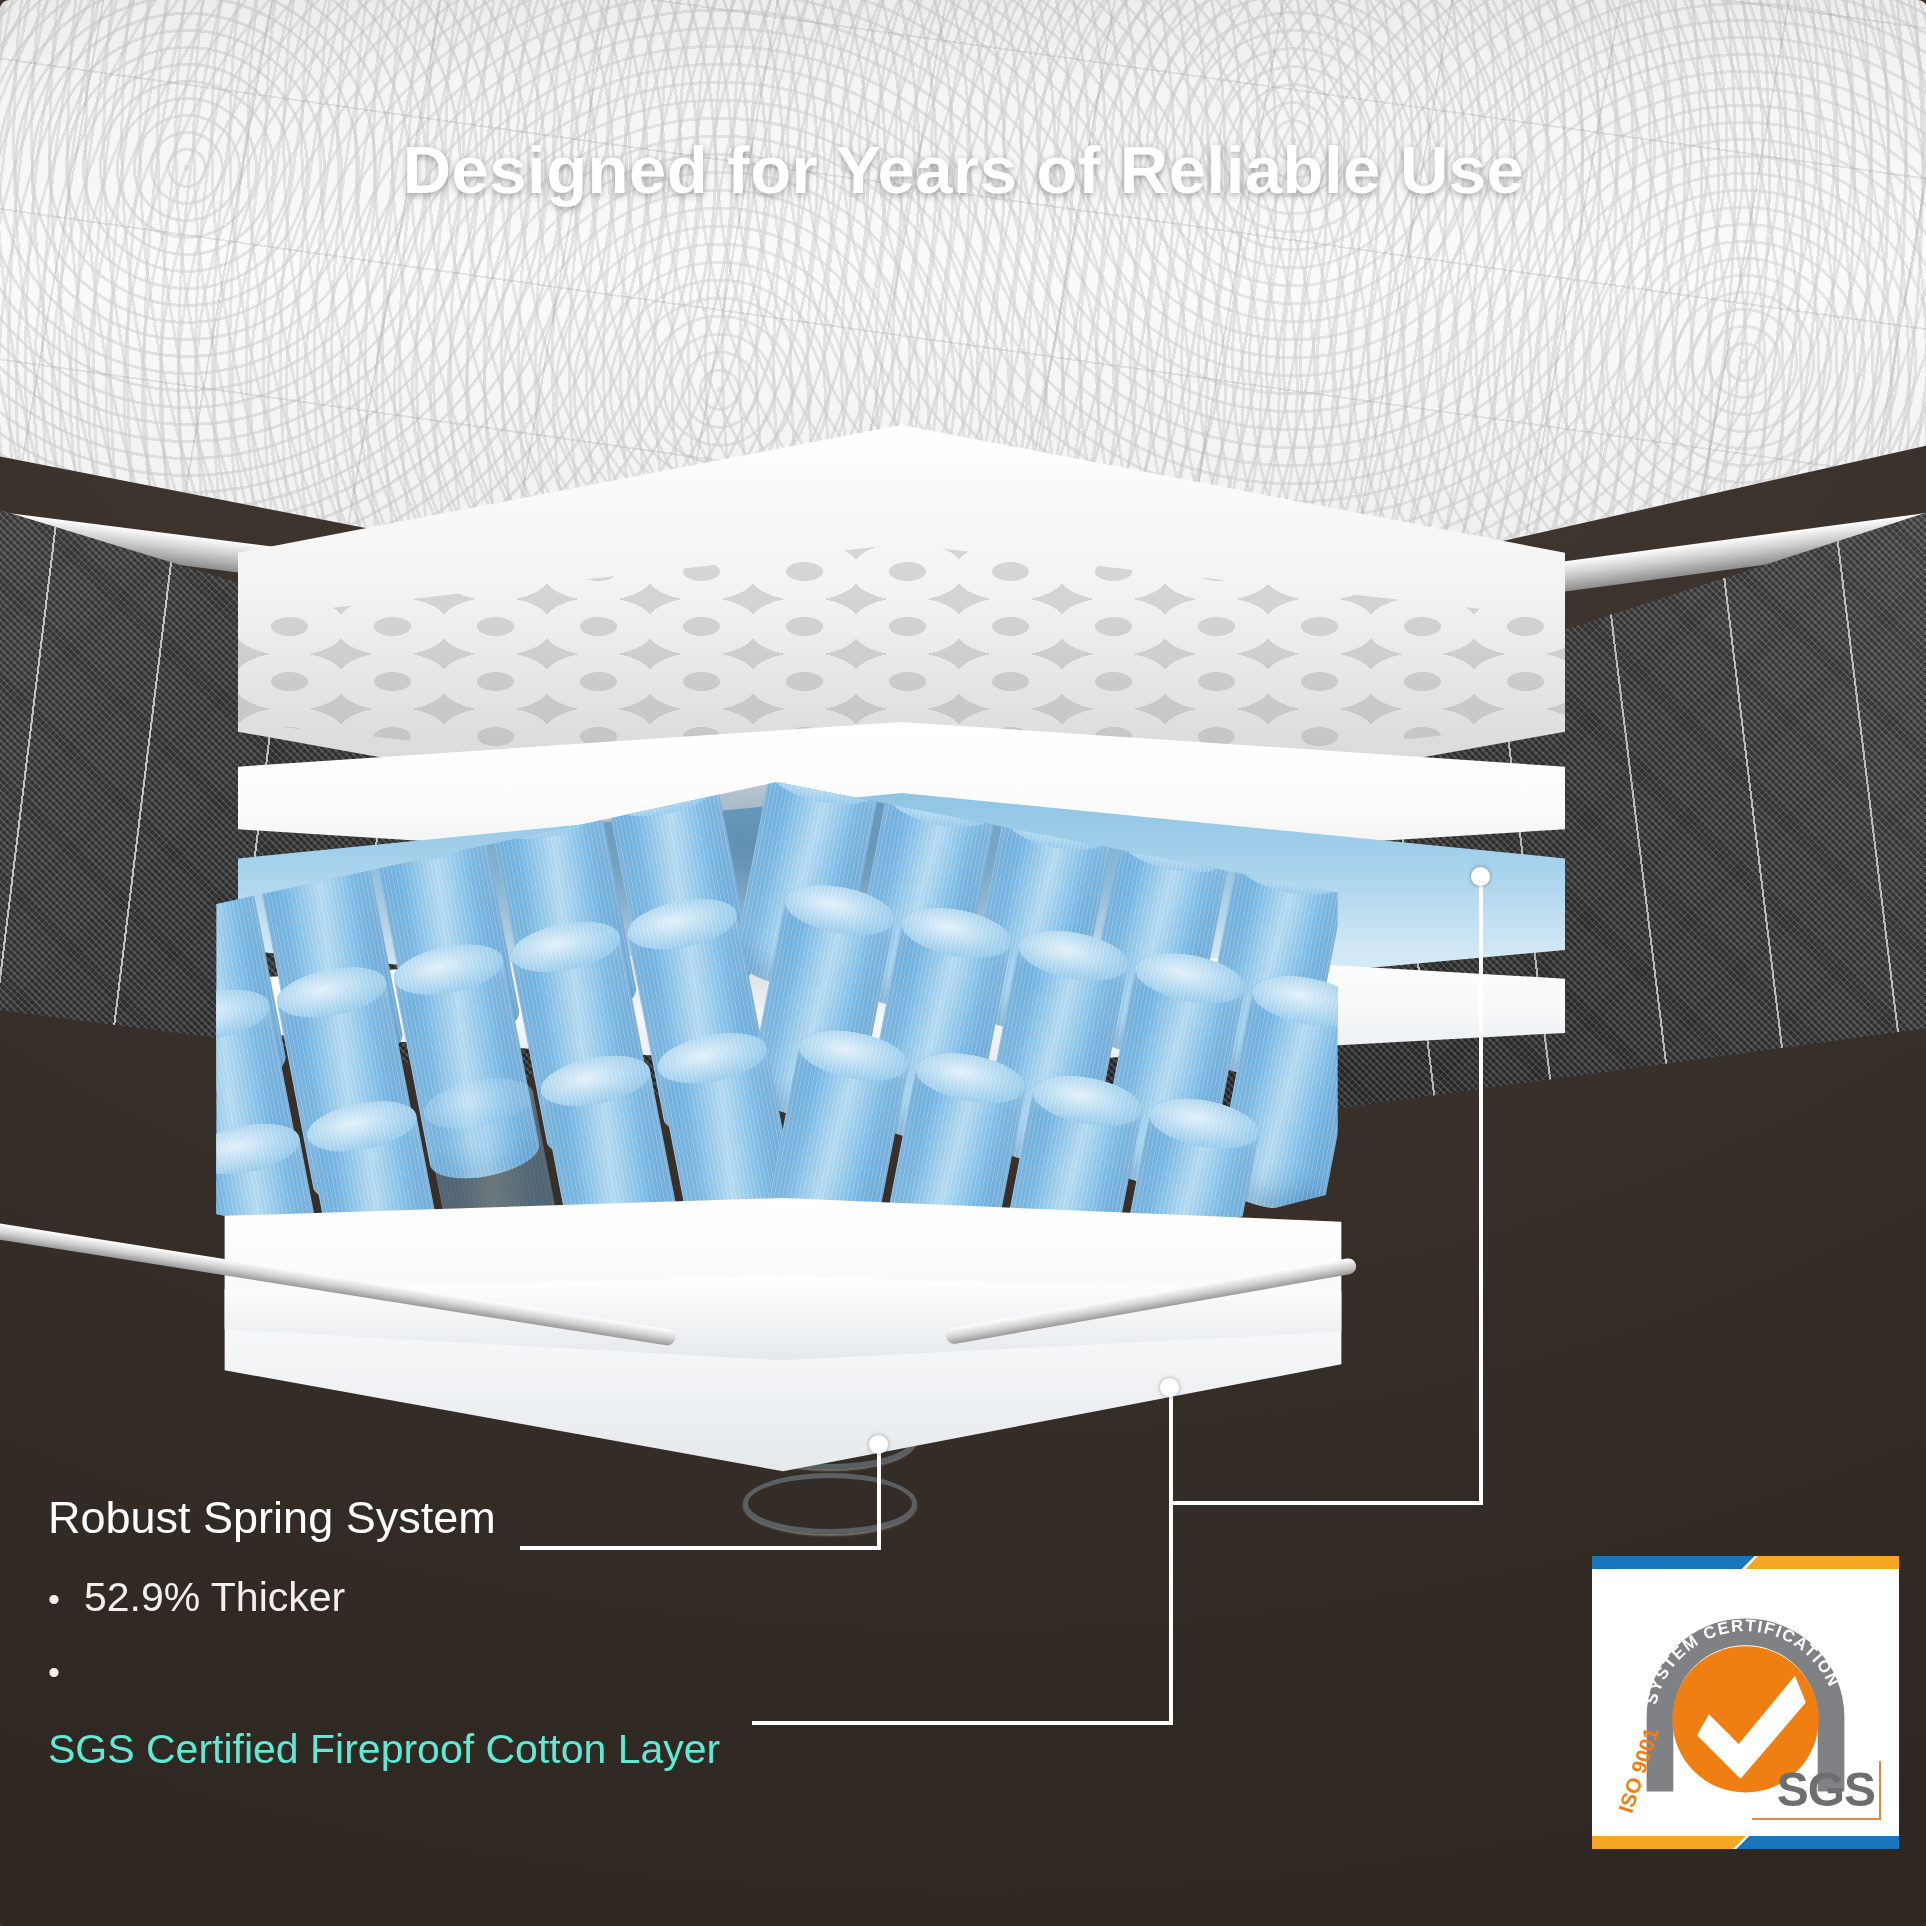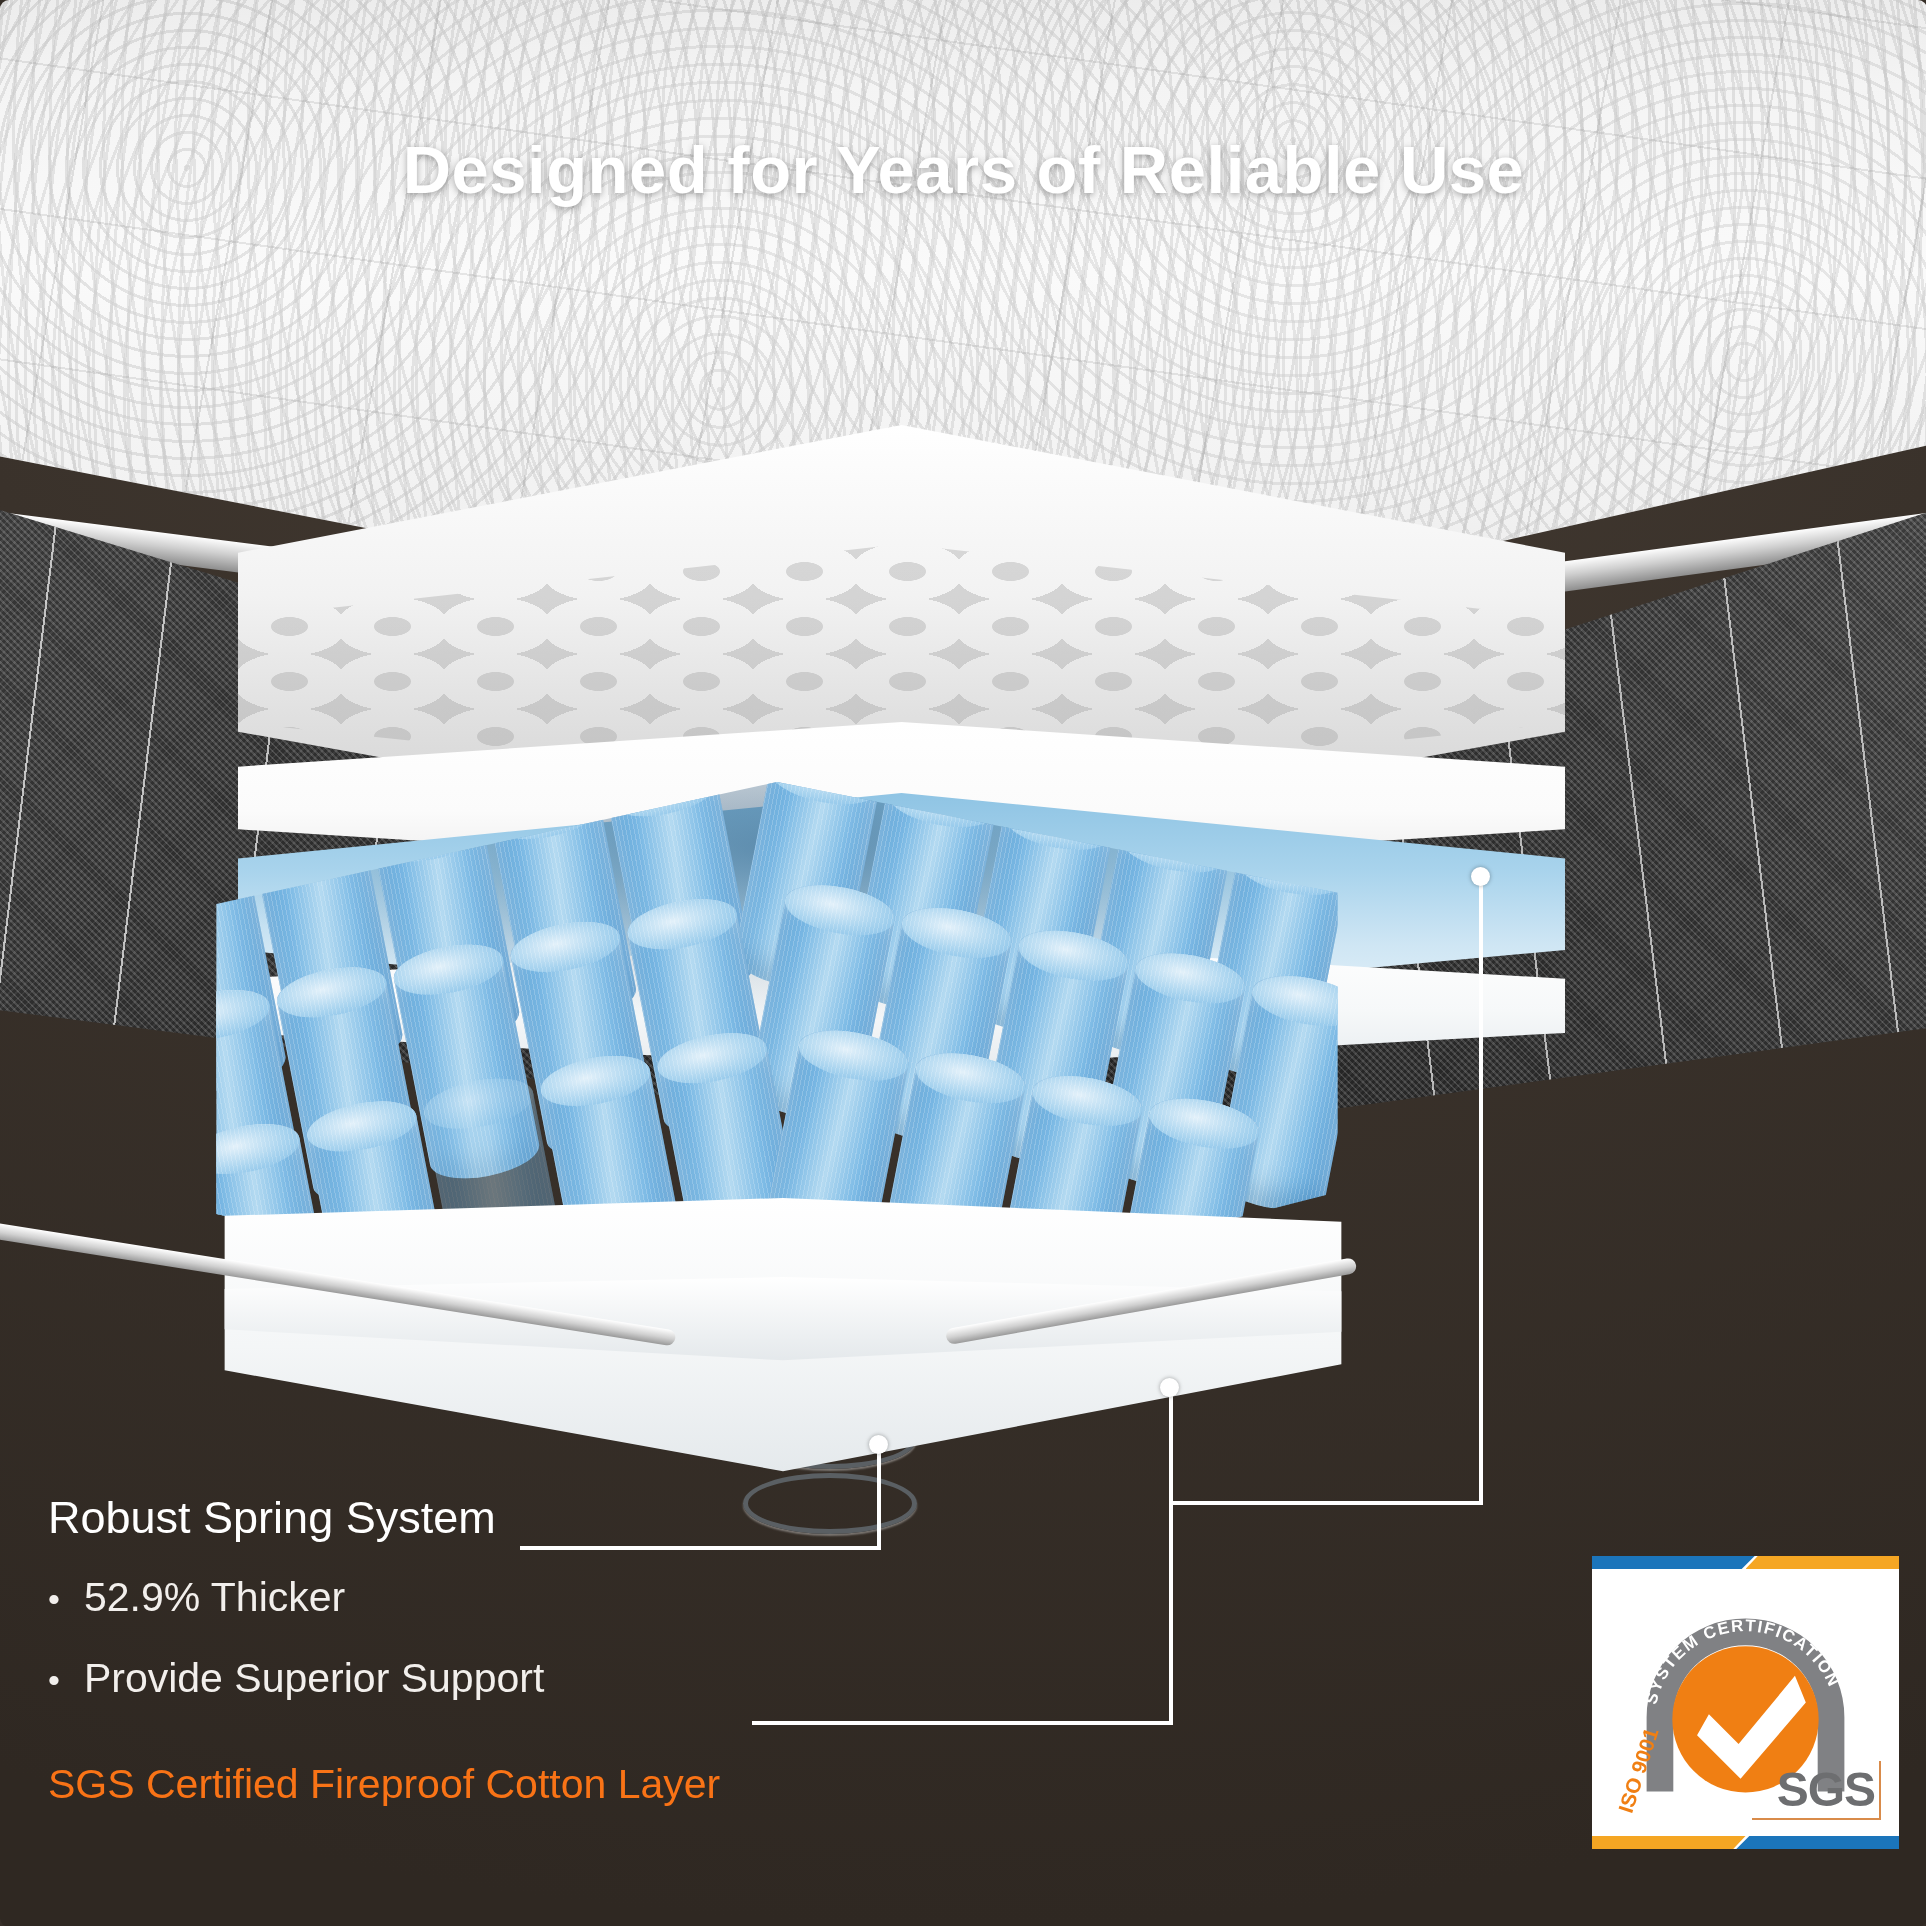--- a/index.html
+++ b/index.html
@@ -130,21 +130,21 @@
   
   .title{position:absolute;left:0;top:131px;width:100%;text-align:center;
      color:#ffffff;font-size:67px;font-weight:bold;letter-spacing:0.5px;
      text-shadow:0 2px 7px rgba(60,60,60,.45);}
 
   
   .callouts{position:absolute;left:48px;top:1495px;width:891px;color:#fff;}
   .c-head{font-size:45px;font-weight:normal;color:#ffffff;line-height:1;}
   .c-li{display:flex;align-items:baseline;gap:24px;margin-top:34px;font-size:41px;color:#f2efec;}
   .c-bullet{font-size:34px;line-height:1;}
-  .c-sgs{margin-top:62px;font-size:41px;color:#f97316;line-height:1;}
+  .c-sgs{margin-top:40px;font-size:41px;color:#5eead4;line-height:1;}
 
   
   .ld{position:absolute;background:#ffffff;}
   .dot{position:absolute;width:19px;height:19px;border-radius:50%;background:#ffffff;
        box-shadow:0 0 4px rgba(0,0,0,.35);}
 
   
   .badge{position:absolute;left:1592px;top:1556px;width:307px;height:293px;background:#ffffff;}
   .bar{position:absolute;left:0;width:100%;height:13px;display:flex;}
   .bar.top{top:0;}
@@ -269,21 +269,20 @@
   <div class="callouts">
     <div class="c-head">Robust Spring System</div>
 
     <div class="c-li">
       <span class="c-bullet">•</span>
       <span>52.9% Thicker</span>
     </div>
 
     <div class="c-li">
       <span class="c-bullet">•</span>
-      <span>Provide Superior Support</span>
     </div>
 
     <div class="c-sgs">SGS Certified Fireproof Cotton Layer</div>
   </div>
 
   <div class="badge">
     <div class="bar top">
       <div class="seg b1"></div>
       <div class="seg b2"></div>
     </div>

